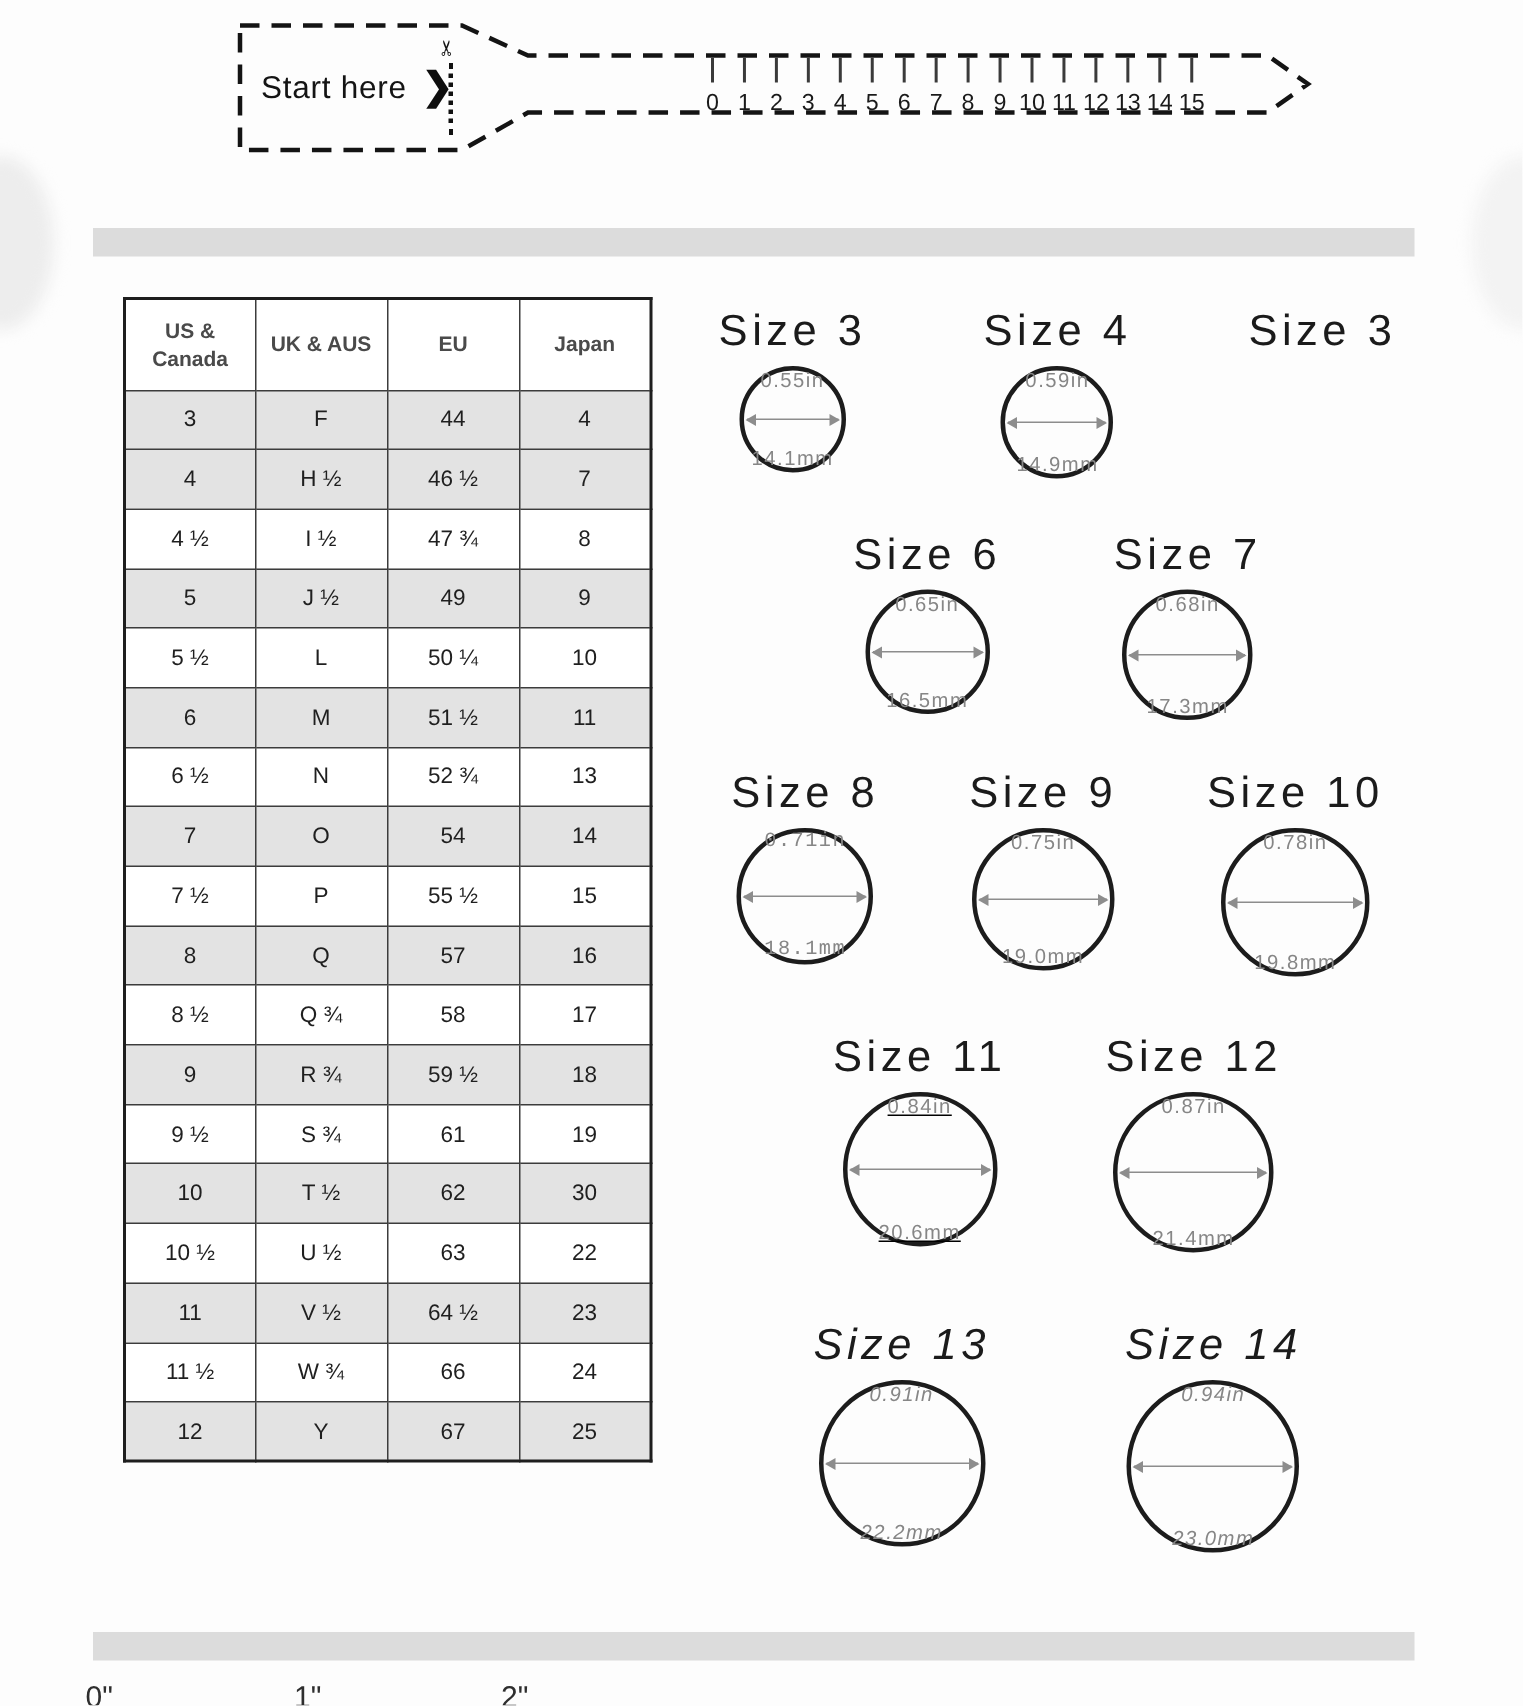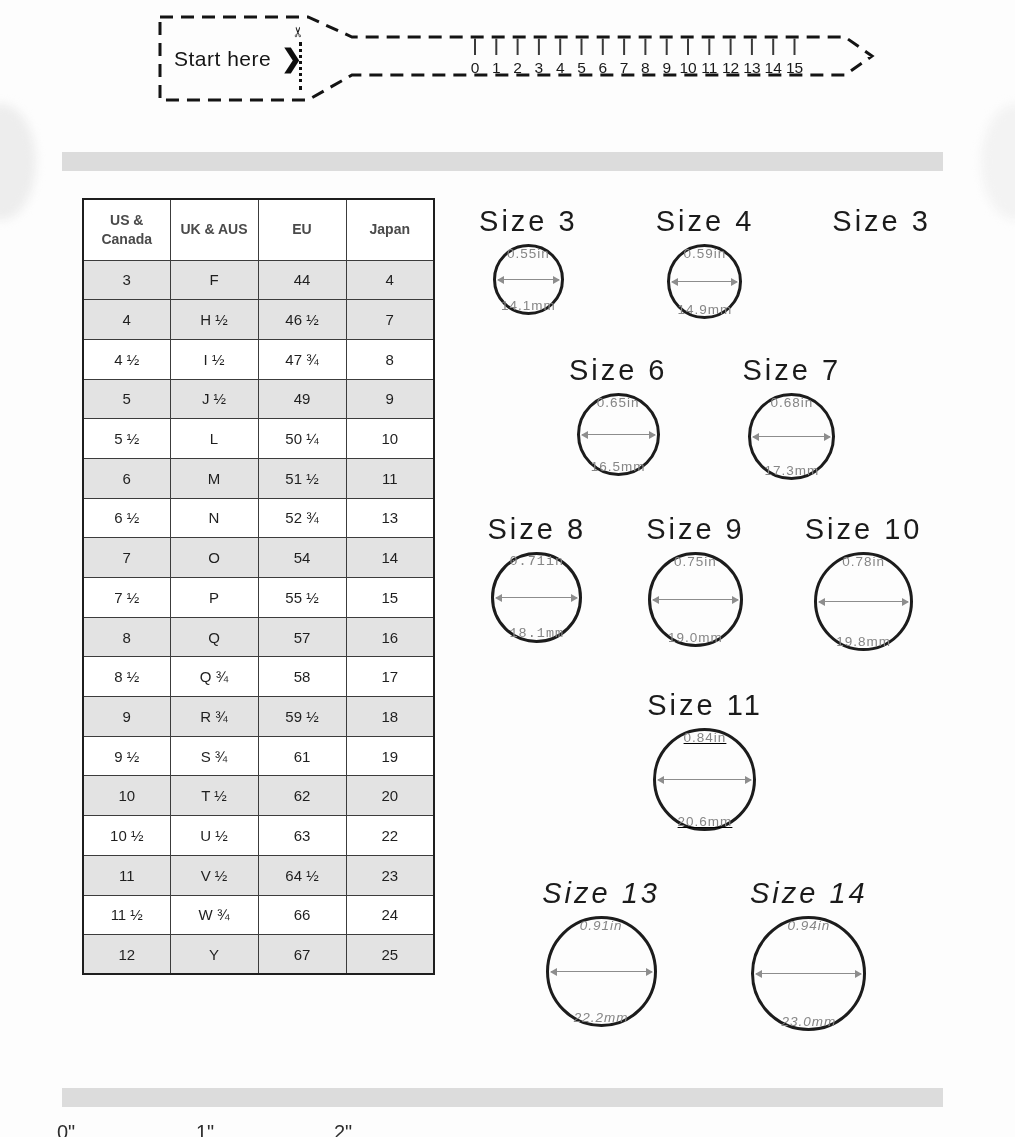--- a/index.html
+++ b/index.html
@@ -210,21 +210,21 @@
         <tr>
           <td>9 ½</td>
           <td>S ¾</td>
           <td>61</td>
           <td>19</td>
         </tr>
         <tr class="shade">
           <td>10</td>
           <td>T ½</td>
           <td>62</td>
-          <td>20</td>
+          <td>30</td>
         </tr>
         <tr>
           <td>10 ½</td>
           <td>U ½</td>
           <td>63</td>
           <td>22</td>
         </tr>
         <tr class="shade">
           <td>11</td>
           <td>V ½</td>
@@ -314,20 +314,28 @@
       </div>
       <div class="ring-row rrow3">
         <div class="ring-item">
           <div class="ring-title">Size 11</div>
           <div class="ring-circle" style="width: 103px; height: 103px; text-decoration: underline;">
             <span class="ring-in">0.84in</span>
             <div class="dim-arrow" style="width: 93px;"></div>
             <span class="ring-mm">20.6mm</span>
           </div>
         </div>
+        <div class="ring-item">
+          <div class="ring-title">Size 12</div>
+          <div class="ring-circle" style="width: 107px; height: 107px;">
+            <span class="ring-in">0.87in</span>
+            <div class="dim-arrow" style="width: 97px;"></div>
+            <span class="ring-mm">21.4mm</span>
+          </div>
+        </div>
       </div>
       <div class="ring-row rrow4">
         <div class="ring-item">
           <div class="ring-title">Size 13</div>
           <div class="ring-circle" style="width: 111px; height: 111px;">
             <span class="ring-in">0.91in</span>
             <div class="dim-arrow" style="width: 101px;"></div>
             <span class="ring-mm">22.2mm</span>
           </div>
         </div>

